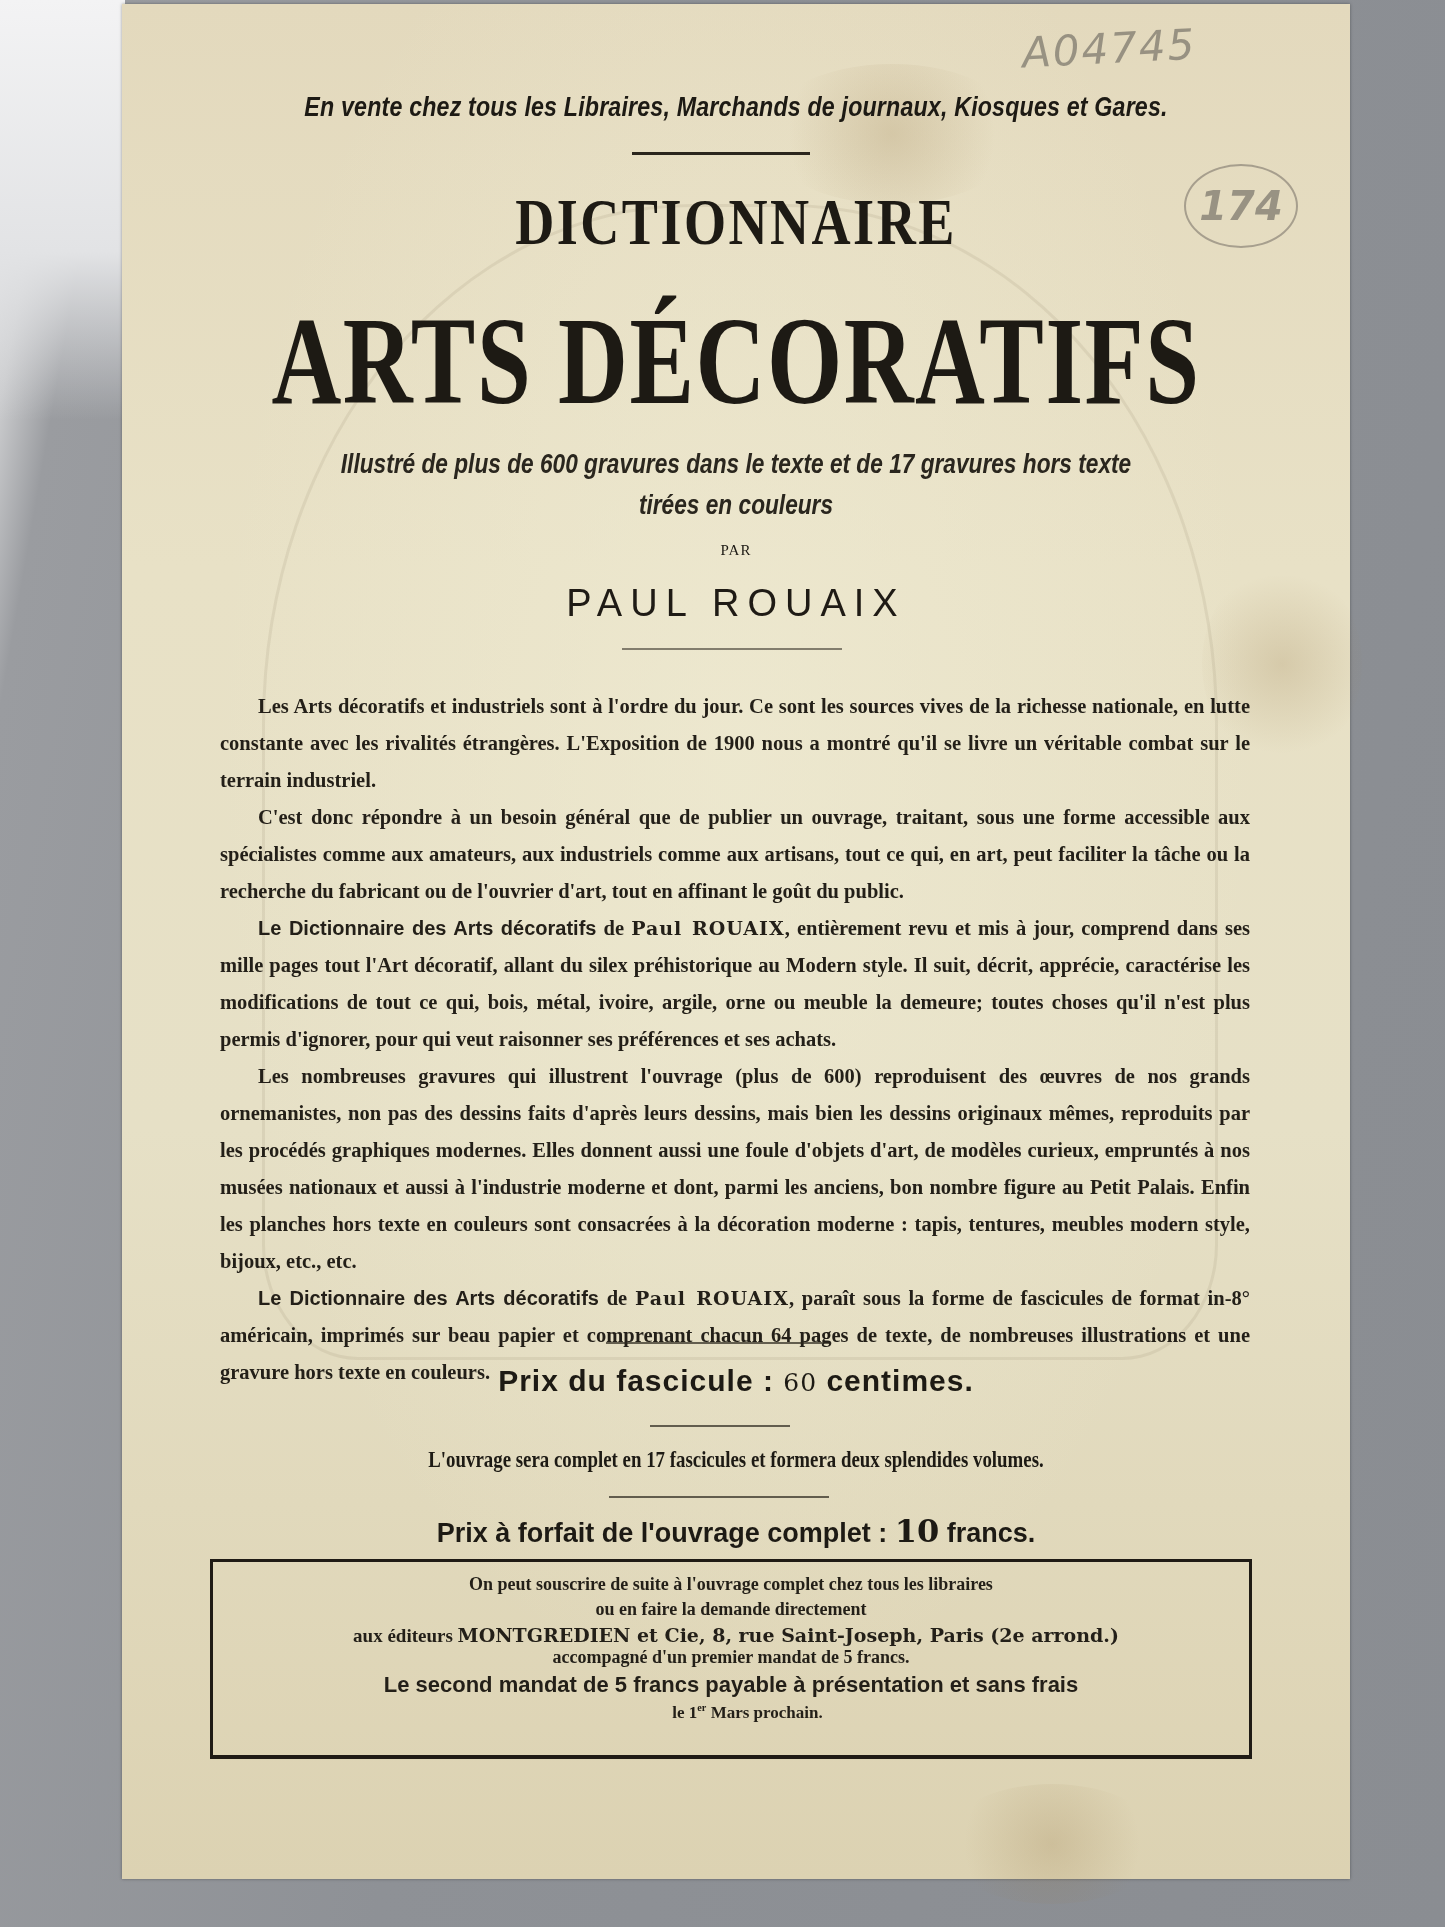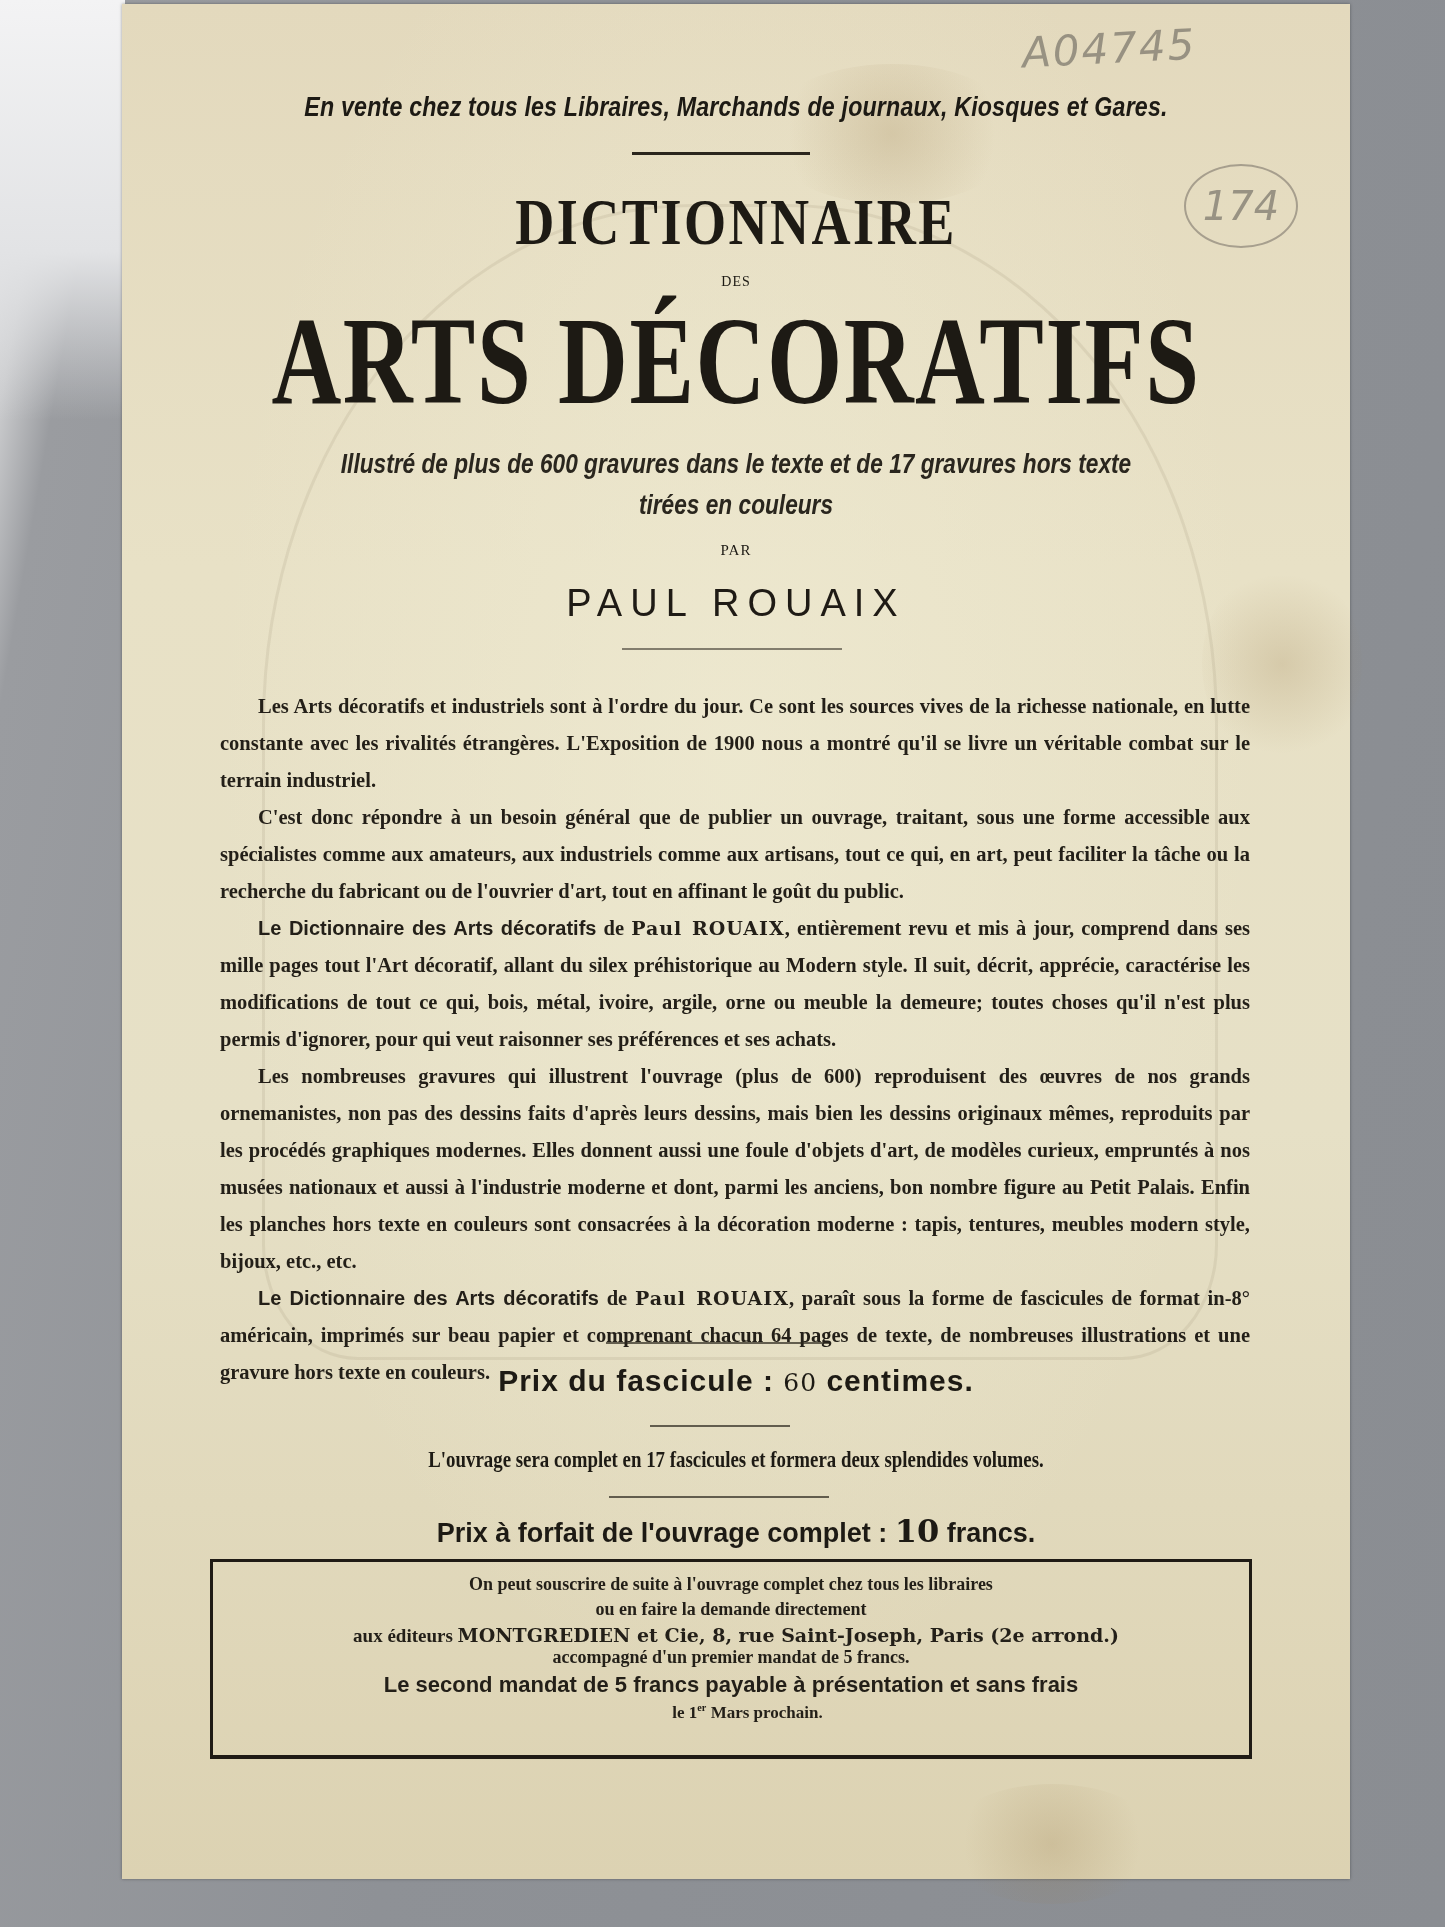--- a/index.html
+++ b/index.html
@@ -28,21 +28,21 @@
     position:absolute; left:140px; top:200px; width:950px; height:1150px;
     border:3px solid rgba(160,150,120,0.18); border-radius:45% 45% 10% 10%;
   }
   .pencil {
     position:absolute; font-family:"DejaVu Sans", sans-serif; color:rgba(90,85,80,0.55);
     font-style:italic;
   }
   .pencil-code { left:900px; top:20px; font-size:42px; letter-spacing:2px; transform:rotate(-3deg); }
   .pencil-num {
     left:1062px; top:160px; width:110px; height:80px; border:2px solid rgba(90,85,80,0.45);
-    border-radius:50%; font-size:40px; display:flex; align-items:center; justify-content:center;
+    border-radius:50%; font-size:40px; display:flex; align-items:center; justify-content:center;font-weight:bold;
   }
   .center { position:absolute; left:0; width:100%; text-align:center; }
   .tagline {
     top:88px; font-size:27px; font-style:italic; font-weight:bold;
     font-family:"Liberation Sans Narrow","Liberation Sans", sans-serif; letter-spacing:0.2px;
     transform:scaleX(0.86); transform-origin:center;
   }
   .rule { position:absolute; height:3px; background:#2b261d; }
   .title1 {
     top:180px; font-family:"Liberation Serif", serif; font-size:66px; letter-spacing:3px;
@@ -103,21 +103,20 @@
   <div class="stain" style="left:1080px;top:560px;width:160px;height:200px;"></div>
   <div class="ghost-ornament"></div>
 
   <div class="pencil pencil-code">A04745</div>
   <div class="pencil pencil-num">174</div>
 
   <div class="center tagline">En vente chez tous les Libraires, Marchands de journaux, Kiosques et Gares.</div>
   <div class="rule" style="left:510px;top:148px;width:178px;"></div>
 
   <div class="center title1">DICTIONNAIRE</div>
-  <div class="center title-des">DES</div>
   <div class="center title2">ARTS DÉCORATIFS</div>
 
   <div class="center subtitle">
     <div>Illustré de plus de 600 gravures dans le texte et de 17 gravures hors texte</div>
     <div>tirées en couleurs</div>
   </div>
 
   <div class="center par">PAR</div>
   <div class="center author">PAUL ROUAIX</div>
   <div class="author-rule"></div>

